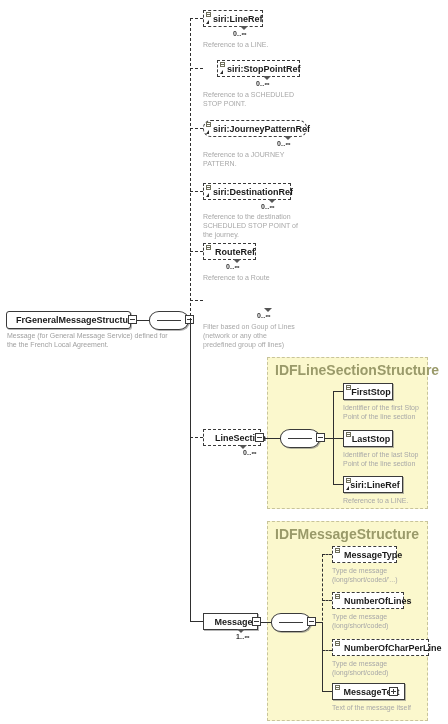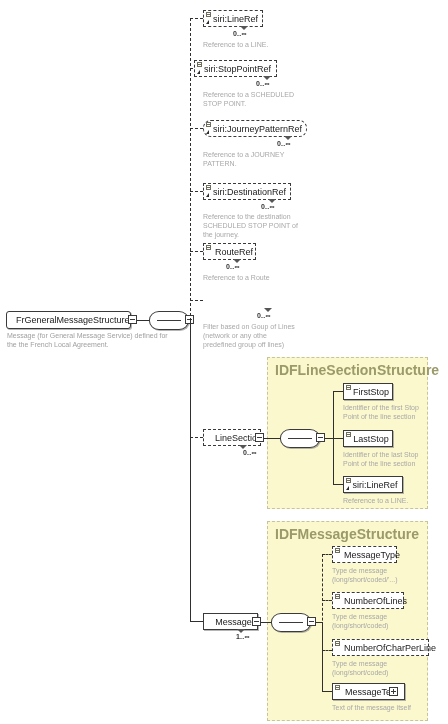--- a/index.html
+++ b/index.html
@@ -60,21 +60,21 @@
     border: 1px dashed #3a3a3a;
   }
   .node.root {
     border: 1px solid #3a3a3a;
     border-radius: 3px;
     box-shadow: 1px 1px 0 rgba(120,120,120,0.55);
     height: 18px;
   }
   .node-label {
     font-size: 9px;
-    font-weight: normal;
+    font-weight: bold;
     color: #1a1a1a;
     line-height: 10px;
   }
 
   
   .el-glyph {
     position: absolute;
     left: 2px;
     top: 1px;
     width: 5px;
@@ -234,21 +234,21 @@
   <div class="node dashed" style="left:203px; top:10px; width:60px;">
     <span class="el-glyph"></span>
     <span class="ref-arrow"></span>
     <span class="node-label">siri:LineRef</span>
   </div>
   <div class="occ-tail" style="left:240px; top:26px;"></div>
   <div class="card" style="left:233px; top:30px;">0..∞</div>
   <div class="annot" style="left:203px; top:40px;">Reference to a LINE.</div>
 
   <div class="dln h" style="left:190px; top:68px; width:13px;"></div>
-  <div class="node dashed" style="left:194px; top:60px; width:83px;">
+  <div class="node dashed" style="left:217px; top:60px; width:83px;">
     <span class="el-glyph"></span>
     <span class="ref-arrow"></span>
     <span class="node-label">siri:StopPointRef</span>
   </div>
   <div class="occ-tail" style="left:263px; top:76px;"></div>
   <div class="card" style="left:256px; top:80px;">0..∞</div>
   <div class="annot" style="left:203px; top:90px;">Reference to a SCHEDULED
 STOP POINT.</div>
 
   <div class="dln h" style="left:190px; top:128px; width:13px;"></div>

